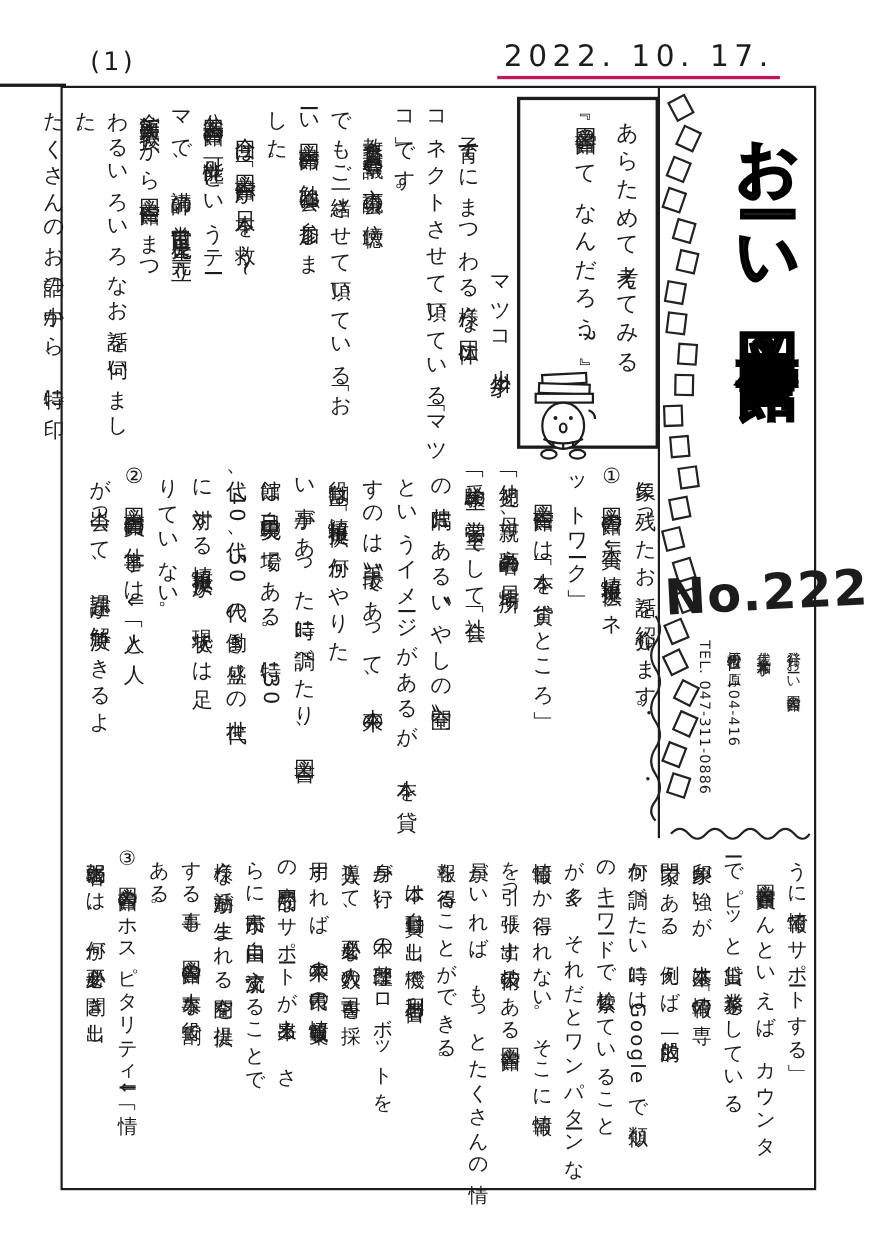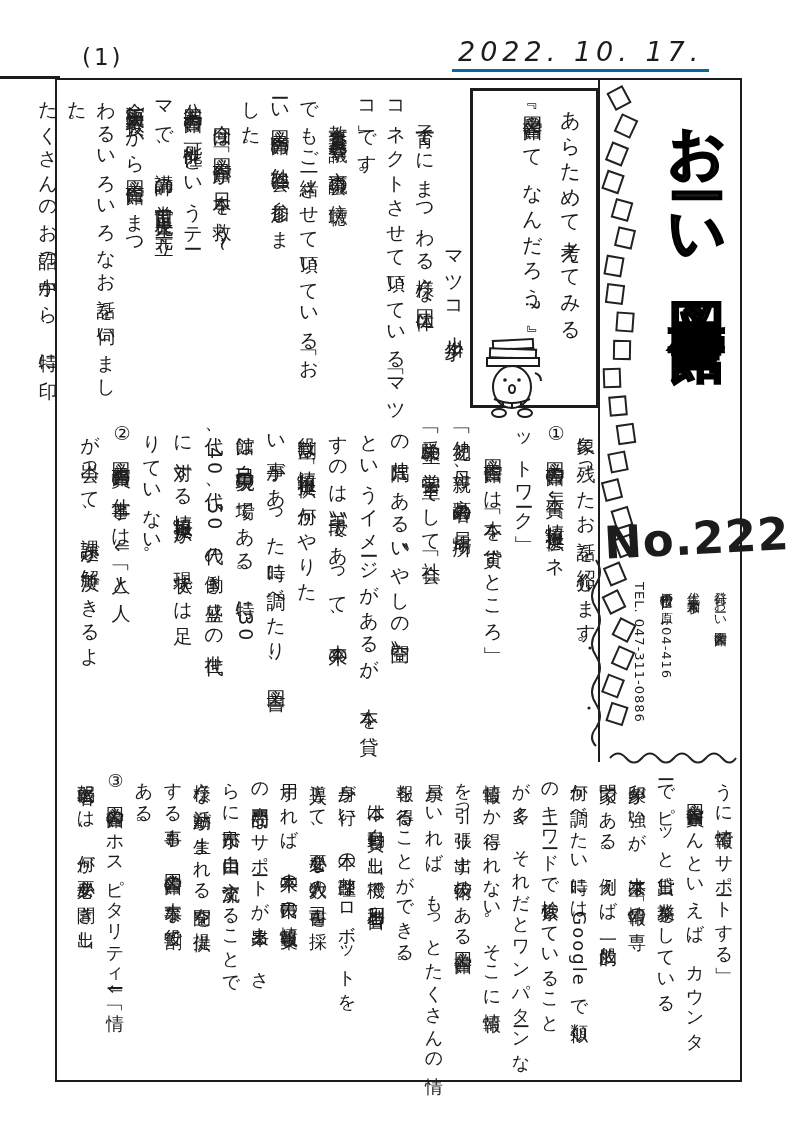--- a/index.html
+++ b/index.html
@@ -7,21 +7,21 @@
   #page {
     position: relative; width: 800px; height: 1130px;
     background: #ffffff; color: #1c1c1c;
     font-family: "DejaVu Sans", sans-serif;
     overflow: hidden; margin: 0 auto;
   }
   .vtext { writing-mode: vertical-rl; text-orientation: mixed; }
   
   #page-number { position:absolute; left:82px; top:44px; font-size:23px; letter-spacing:3px; }
   #date { position:absolute; left:452px; top:36px; font-size:27px; letter-spacing:5px;
-          font-style:italic; padding:0 6px 2px 6px; border-bottom:3px solid #0369a1; }
+          padding:0 6px 2px 6px; border-bottom:3px solid #be185d; }
   .rule-left { position:absolute; left:0; top:76px; width:60px; height:3px; background:#1c1c1c; }
   
   #frame { position:absolute; left:55px; top:78px; width:687px; height:1004px;
            border:2px solid #1c1c1c; }
   
   #masthead { position:absolute; right:0; top:0; width:142px; height:682px; border-left:2px solid #1c1c1c; }
   #book-chain { position:absolute; left:2px; top:8px; width:44px; height:655px; }
   #book-chain span { position:absolute; width:18px; height:20px; border:2px solid #222; background:#fff; display:block; }
   #masthead-title { position:absolute; right:14px; top:8px; height:440px;
     font-size:57px; font-weight:900; letter-spacing:13px; line-height:1;

